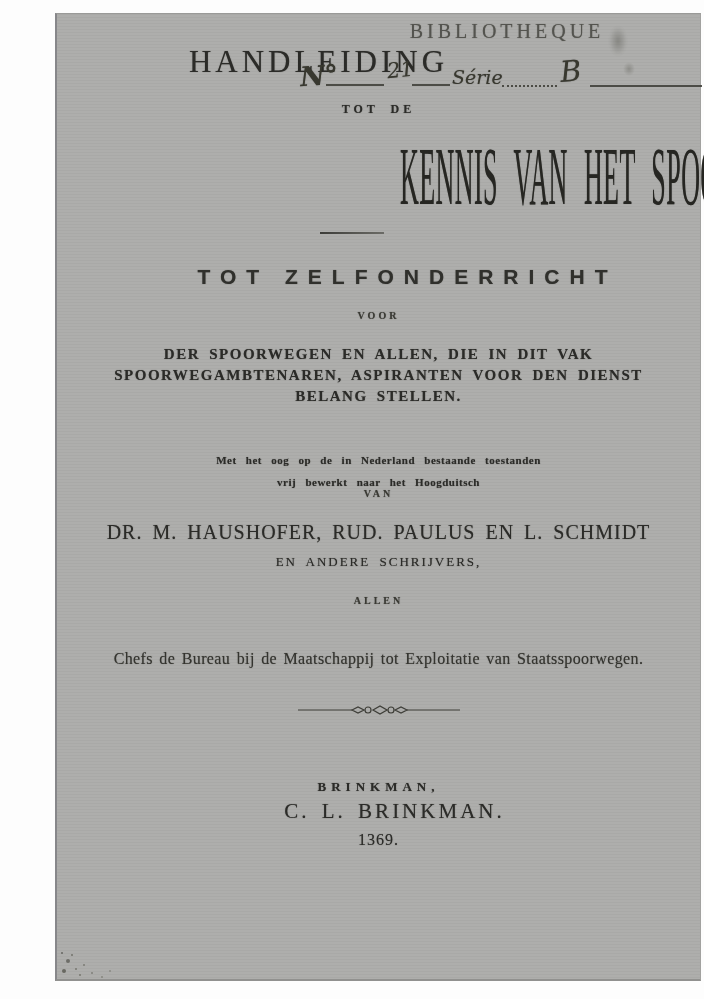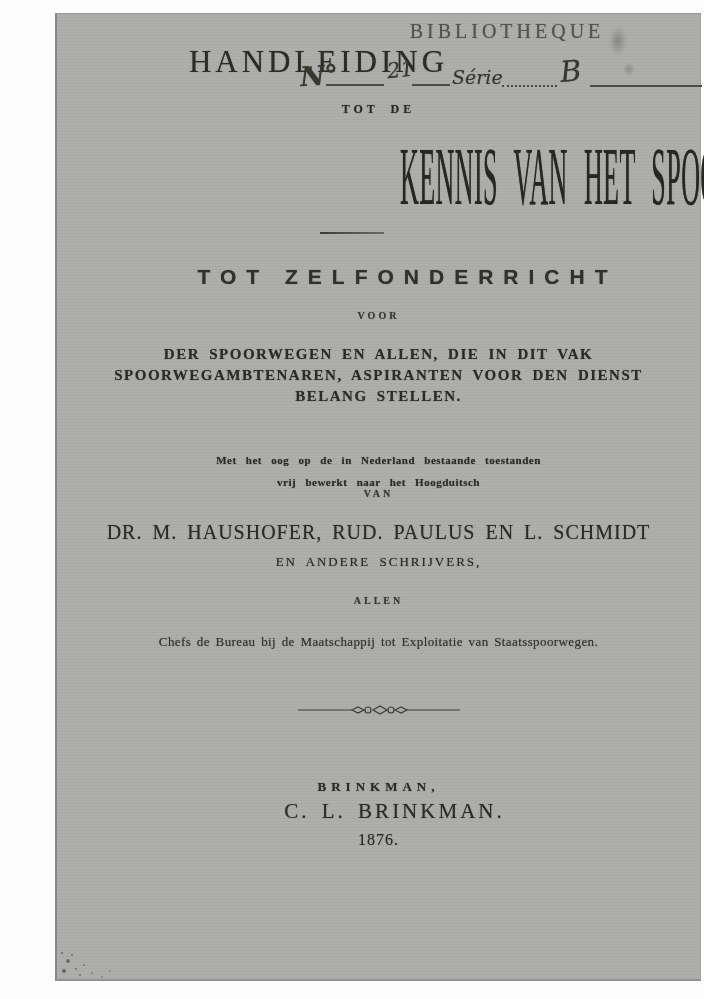--- a/index.html
+++ b/index.html
@@ -107,22 +107,22 @@
     top: 540px;
     font-size: 13px; letter-spacing: 2px; word-spacing: 4px;
   }
   .door { top: 581px; }
   .translators {
     top: 605px;
     font-size: 20px; font-weight: bold;
     letter-spacing: 1.5px; word-spacing: 4px;
   }
   .translators-title {
-    top: 620px;
-    font-size: 13px; letter-spacing: 0.4px; word-spacing: 2px;
+    top: 636px;
+    font-size: 16px; letter-spacing: 0.4px; word-spacing: 2px;
     color: #34342f;
   }
   .ornament { top: 688px; height: 20px; }
   .ornament svg { overflow: visible; }
 
   .imprint-city { top: 765px; font-size: 13px; font-weight: bold; letter-spacing: 5px; }
   .imprint-pub  { top: 785px; font-size: 21px; letter-spacing: 3px; word-spacing: 4px; margin-left: 16px; }
   .imprint-year { top: 817px; font-size: 16px; letter-spacing: 1px; }
 
   
@@ -198,18 +198,18 @@
       <circle cx="74" cy="8" r="3" stroke="#3e3e38" stroke-width="1.2" fill="none"></circle>
       <path d="M79 8 l7 -4 l7 4 l-7 4 z" stroke="#3e3e38" stroke-width="1.3" fill="none"></path>
       <circle cx="97" cy="8" r="3" stroke="#3e3e38" stroke-width="1.2" fill="none"></circle>
       <path d="M101 8 l6 -3 l6 3 l-6 3 z" stroke="#3e3e38" stroke-width="1.2" fill="none"></path>
       <path d="M113 8 H166" stroke="#3e3e38" stroke-width="1.2" fill="none"></path>
     </svg>
   </div>
 
   <div class="abs imprint-city">BRINKMAN,</div>
   <div class="abs imprint-pub">C. L. BRINKMAN.</div>
-  <div class="abs imprint-year">1876.</div>
+  <div class="abs imprint-year">1369.</div>
 
   <div class="speckles-bl"></div>
   <div class="smudge-tr"></div>
   <div class="smudge-tr2"></div>
 </div>
 
 </body></html>

